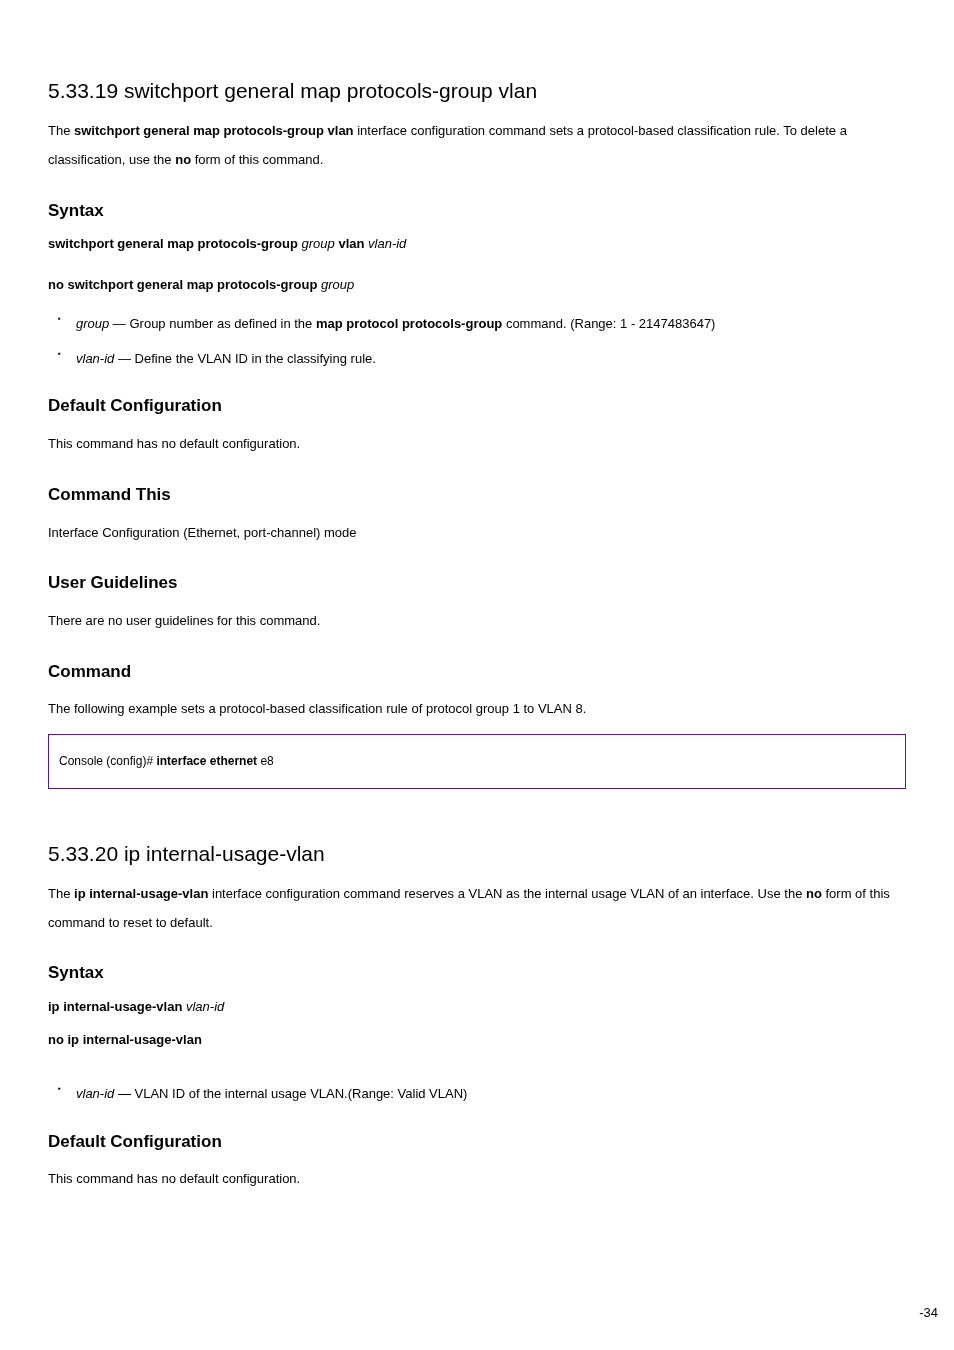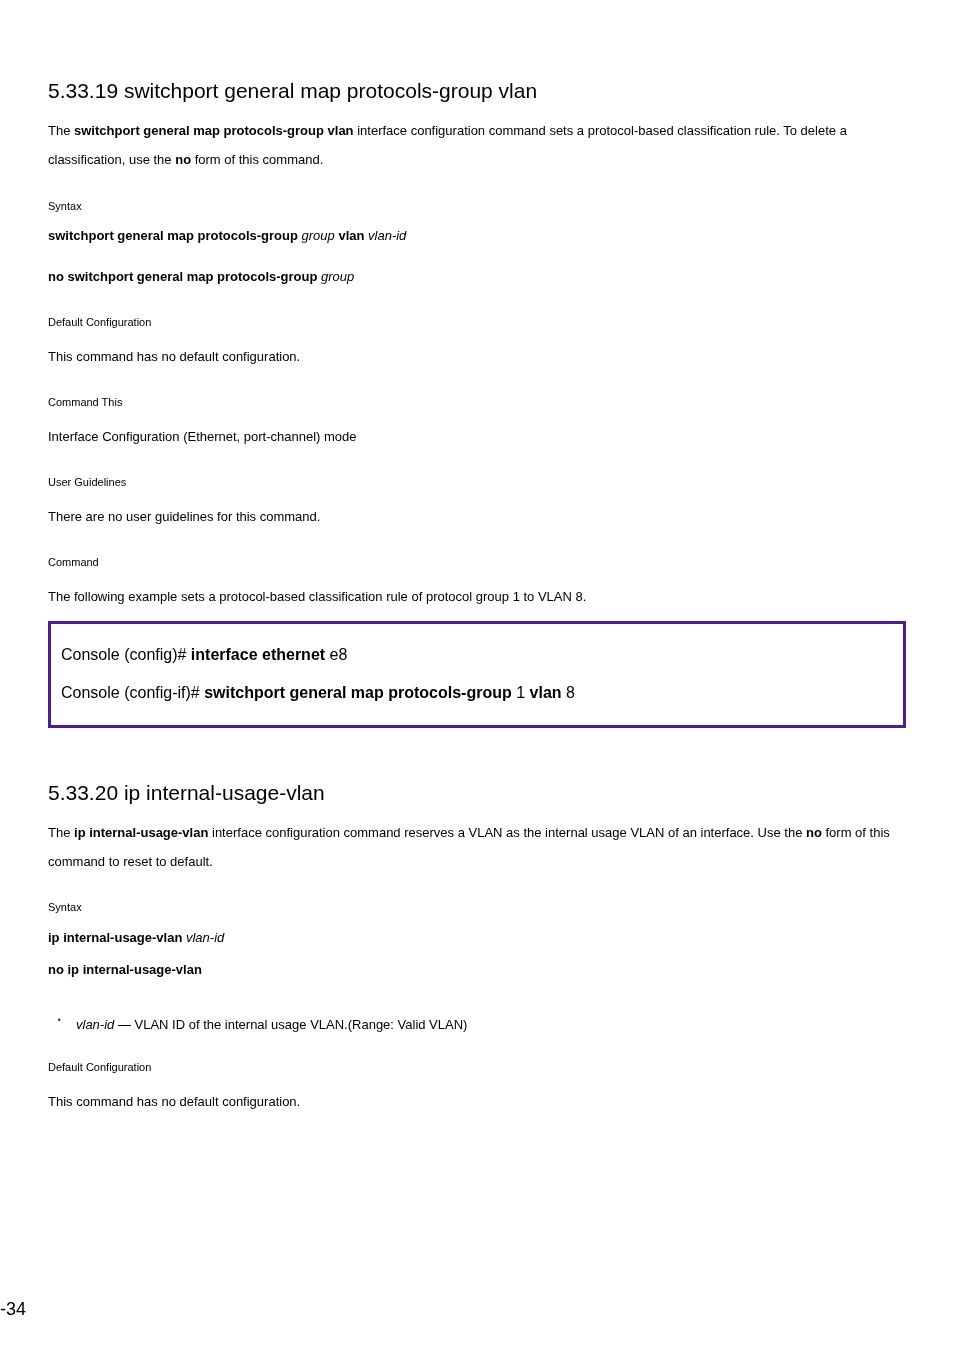--- a/index.html
+++ b/index.html
@@ -14,22 +14,22 @@
     padding: 48px 48px 0 48px;
     line-height: 1.4;
   }
   .section-title {
     font-weight: normal;
     font-size: 21px;
     margin-top: 28px;
     margin-bottom: 10px;
   }
   .subheading {
-    font-weight: normal;
-    font-size: 11px;
+    font-weight: bold;
+    font-size: 17px;
     margin-top: 24px;
     margin-bottom: 8px;
   }
   .para {
     margin-top: 12px;
     margin-bottom: 12px;
     line-height: 2.2;
   }
   .bold { font-weight: bold; }
   .italic { font-style: italic; }
@@ -46,35 +46,35 @@
   }
   ul.params li::before {
     content: "▪";
     position: absolute;
     left: 10px;
     top: 0;
     font-size: 8px;
     color: #000;
   }
   .code-box {
-    border: 3px solid #4c1d95;
+    border: 1px solid #4c1d95;
     padding: 12px 10px;
     margin-top: 10px;
     margin-bottom: 12px;
     line-height: 2.4;
-    font-size: 16px;
+    font-size: 12px;
   }
   .code-line span { white-space: pre; }
   .page-num {
     position: absolute;
     bottom: 28px;
     left: 0;
-    right: 0;
-    text-align: left;
-    font-size: 18px;
+    right: 16px;
+    text-align: right;
+    font-size: 13px;
   }
 </style>
 </head>
 <body>
 
 <div class="section-title">5.33.19 switchport general map protocols-group vlan</div>
 
 <p class="para">
   <span>The </span><span class="bold">switchport general map protocols-group vlan</span><span> interface configuration command sets a protocol-based classification rule. To delete a classification, use the </span><span class="bold">no</span><span> form of this command.</span>
 </p>
@@ -82,40 +82,43 @@
 <div class="subheading">Syntax</div>
 
 <p class="para" style="margin-top:4px;margin-bottom:12px;">
   <span class="bold">switchport general map protocols-group </span><span class="italic">group </span><span class="bold">vlan </span><span class="italic">vlan-id</span>
 </p>
 <p class="para" style="margin-top:12px;margin-bottom:12px;">
   <span class="bold">no switchport general map protocols-group </span><span class="italic">group</span>
 </p>
 
 <ul class="params">
+  <li>
+    <span class="italic">group</span><span> — Group number as defined in the </span><span class="bold">map protocol protocols-group</span><span> command. (Range: 1 - 2147483647)</span>
+  </li>
+  <li>
+    <span class="italic">vlan-id</span><span> — Define the VLAN ID in the classifying rule.</span>
+  </li>
 </ul>
 
 <div class="subheading">Default Configuration</div>
 <p class="para">This command has no default configuration.</p>
 
 <div class="subheading">Command This</div>
 <p class="para">Interface Configuration (Ethernet, port-channel) mode</p>
 
 <div class="subheading">User Guidelines</div>
 <p class="para">There are no user guidelines for this command.</p>
 
 <div class="subheading">Command</div>
 <p class="para" style="margin-bottom:6px;">The following example sets a protocol-based classification rule of protocol group 1 to VLAN 8.</p>
 
 <div class="code-box">
   <div class="code-line">
     <span>Console (config)# </span><span class="bold">interface ethernet </span><span>e8</span>
-  </div>
-  <div class="code-line">
-    <span>Console (config-if)# </span><span class="bold">switchport general map protocols-group </span><span>1 </span><span class="bold">vlan </span><span>8</span>
   </div>
 </div>
 
 <div class="section-title" style="margin-top:50px;">5.33.20 ip internal-usage-vlan</div>
 
 <p class="para">
   <span>The </span><span class="bold">ip internal-usage-vlan</span><span> interface configuration command reserves a VLAN as the internal usage VLAN of an interface. Use the </span><span class="bold">no</span><span> form of this command to reset to default.</span>
 </p>
 
 <div class="subheading">Syntax</div>

